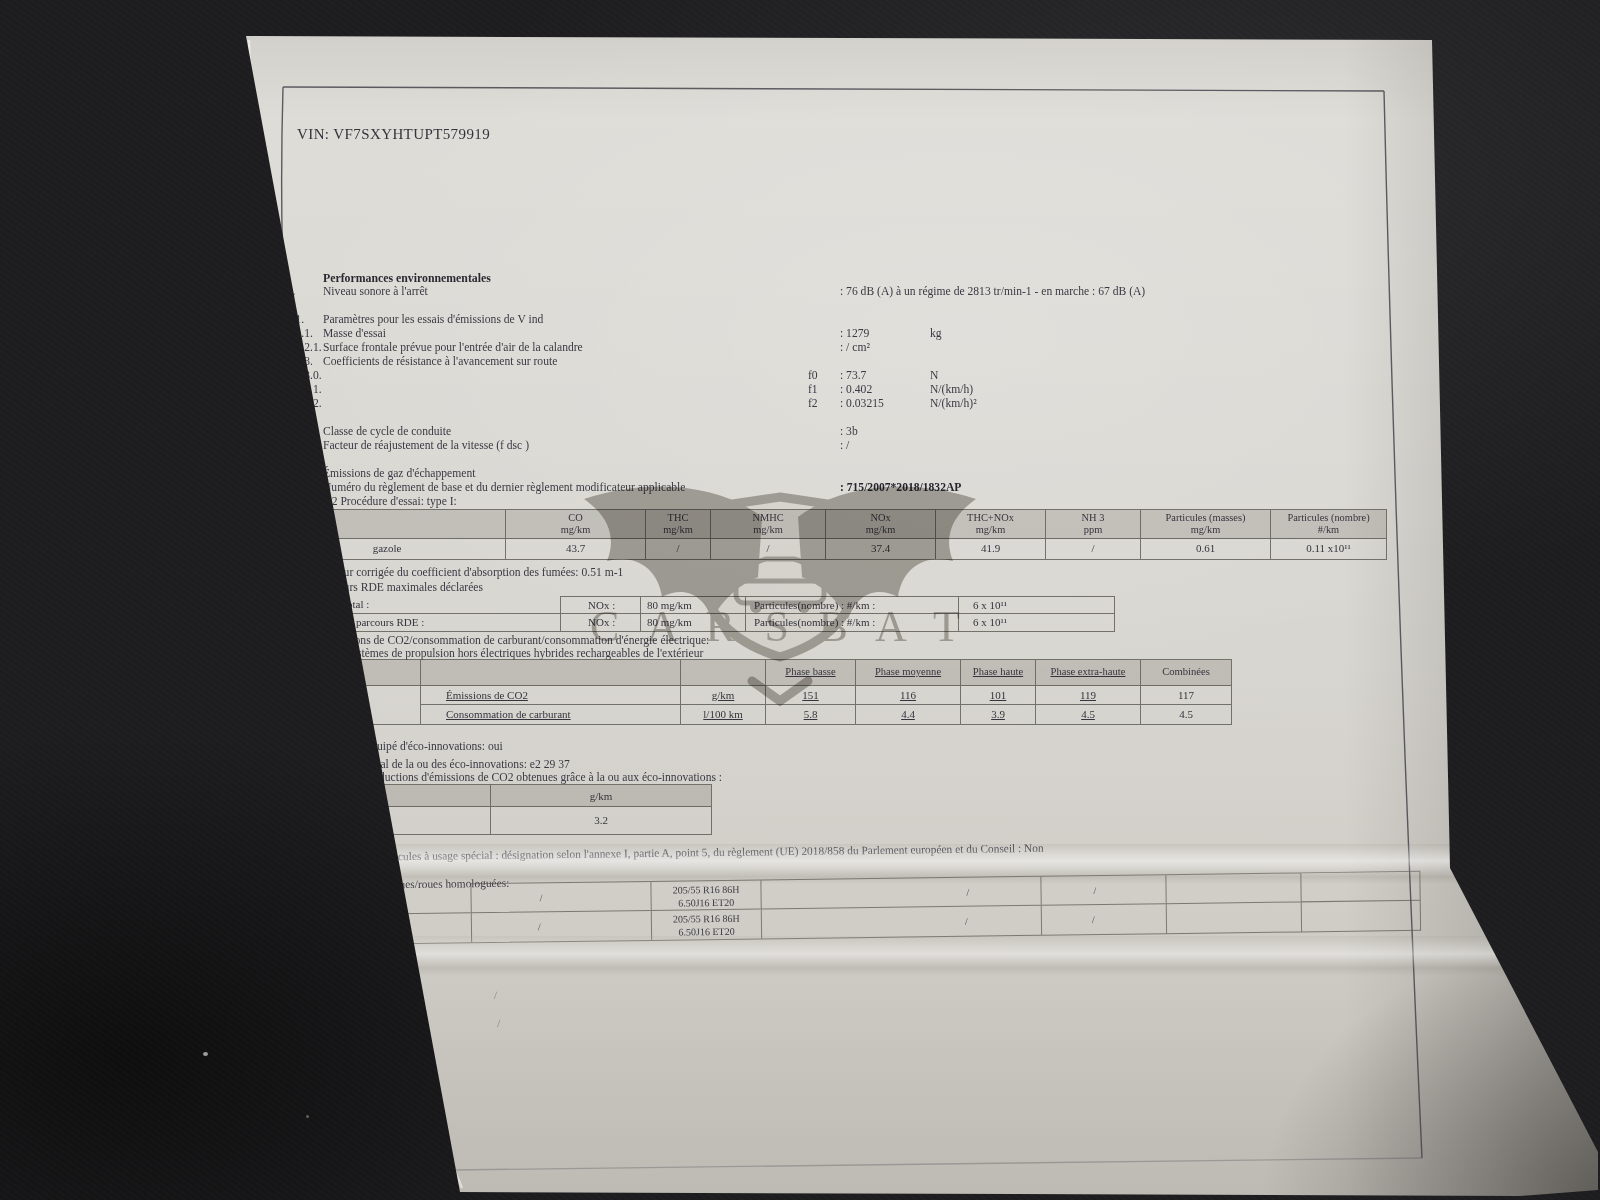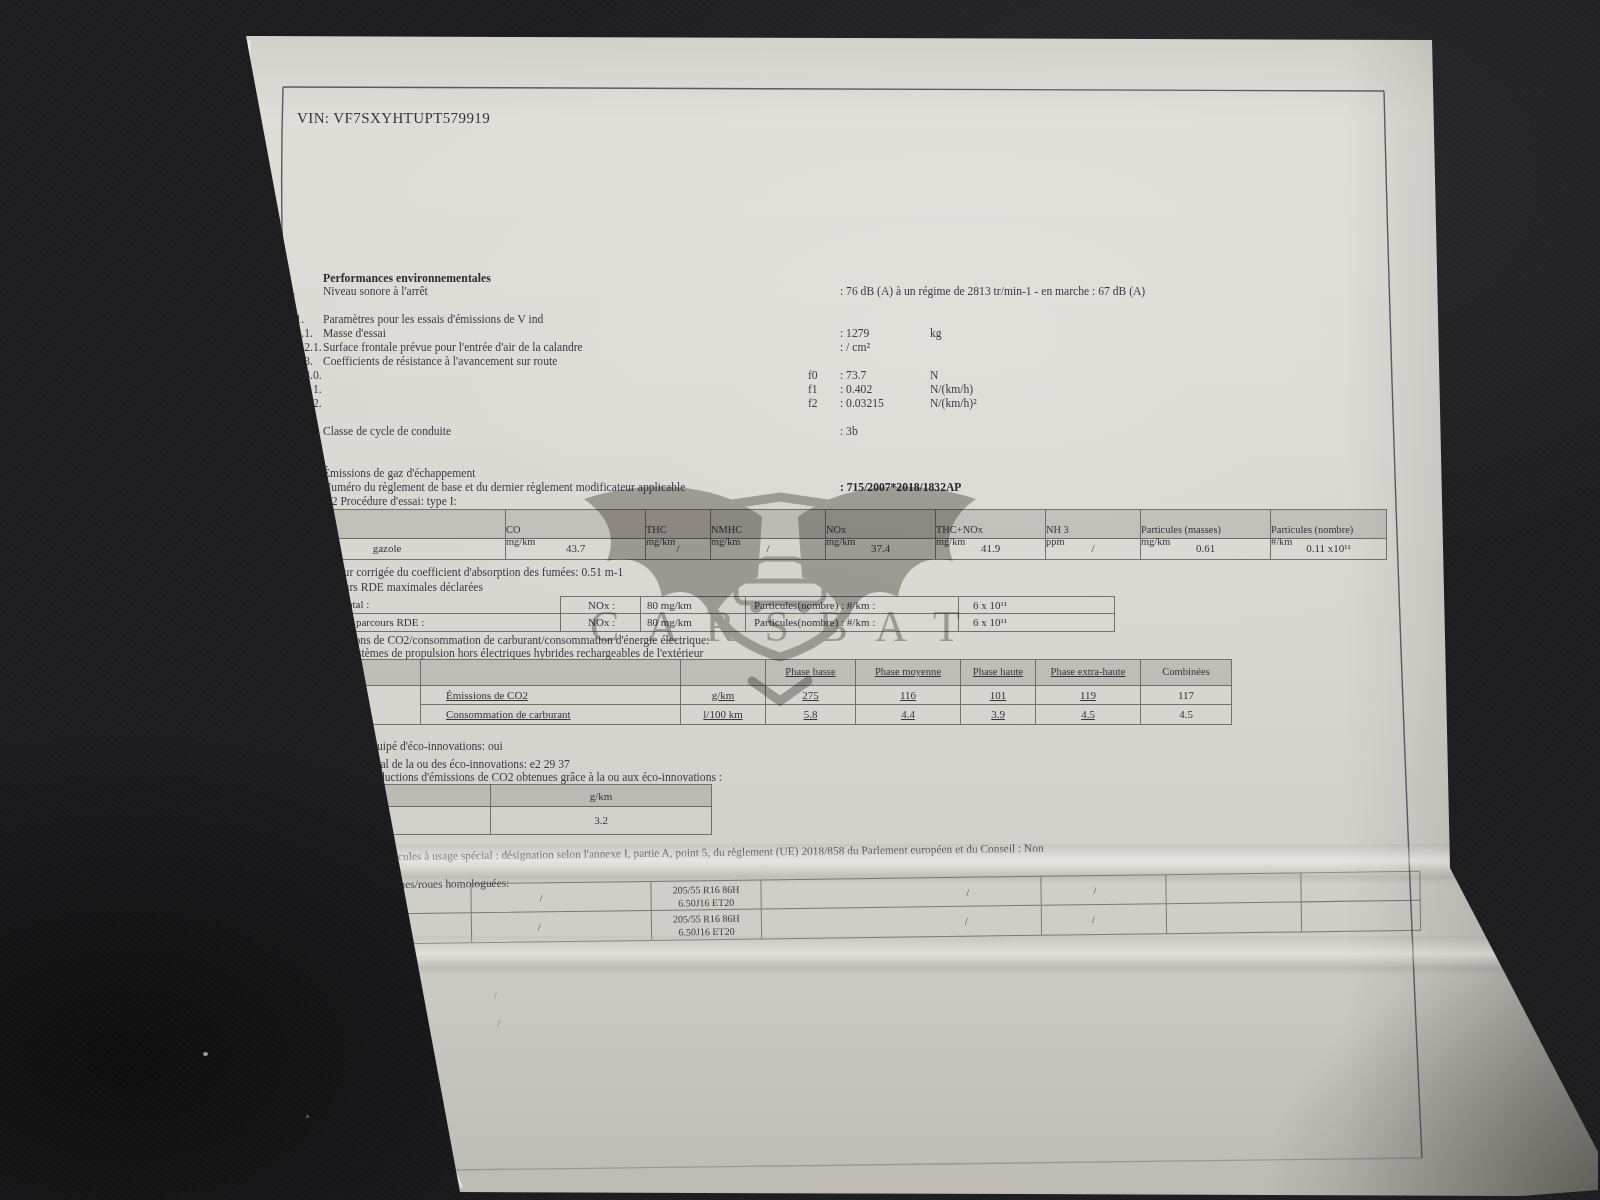--- a/index.html
+++ b/index.html
@@ -26,32 +26,32 @@
   .ov-rightwedge{background:linear-gradient(to right, rgba(0,0,0,0) 84%, rgba(55,52,47,0.16) 93%, rgba(40,38,34,0.30) 100%);}
   .ov-corner{background:radial-gradient(520px 400px at 100% 100%, rgba(35,33,30,0.45), rgba(35,33,30,0) 65%);}
   .fold{position:absolute;left:0;right:0;pointer-events:none;}
   .f1{top:844px;height:40px;background:linear-gradient(to bottom, rgba(120,112,100,0.10) 0%,
       rgba(255,255,255,0.45) 42%, rgba(255,255,255,0.15) 60%, rgba(110,102,90,0.16) 82%, rgba(110,102,90,0) 100%);}
   .f2{top:936px;height:40px;background:linear-gradient(to bottom, rgba(120,112,100,0.08) 0%,
       rgba(255,255,255,0.38) 45%, rgba(110,102,90,0.14) 80%, rgba(110,102,90,0) 100%);}
   svg.borders{position:absolute;left:0;top:0;width:1600px;height:1200px;pointer-events:none;}
   .content{position:absolute;inset:0;color:#3a3944;}
   .t{position:absolute;white-space:nowrap;}
-  .vin{left:297px;top:110px;font-size:15px;letter-spacing:.4px;color:#34333c;text-align:right;}
+  .vin{left:297px;top:126px;font-size:15px;letter-spacing:.4px;color:#34333c;text-align:right;}
   .h-env{left:323px;top:271px;font-size:11.8px;font-weight:700;color:#2b2a33;}
   .erow{position:absolute;left:0;width:1520px;height:14px;font-size:11.6px;line-height:14px;}
   .erow span{position:absolute;white-space:nowrap;}
   .cn{left:281px}.cl{left:323px}.cf{left:808px}.cv{left:840px}.cu{left:930px}
   .b{font-weight:700;color:#26252e;}
   .tbl{position:absolute;display:grid;color:#35343e;}
   
   .t-em{left:268px;top:509px;grid-template-columns:237px 140px 65px 115px 110px 110px 95px 130px 115px;
         grid-template-rows:29px 20px;border:1px solid var(--ln);}
   .t-em .h{background:rgba(120,117,109,0.25);border-right:1px solid var(--ln);border-bottom:1px solid var(--ln);
-           font-size:10.4px;line-height:12px;text-align:left;padding-top:14px;}
+           font-size:10.4px;line-height:12px;text-align:center;padding-top:2px;}
   .t-em .h span{display:block;white-space:nowrap;}
   .t-em .d{border-right:1px solid var(--ln);font-size:11px;line-height:19px;text-align:center;white-space:nowrap;}
   .t-em .nr{border-right:none;}
   
   .t-rde{left:268px;top:596px;grid-template-columns:292px 80px 105px 213px 157px;grid-auto-rows:18px;
          font-size:11px;line-height:17px;}
   .t-rde .c{border-bottom:1px solid var(--ln);white-space:nowrap;}
   .vl{border-left:1px solid var(--ln);}
   .vr{border-right:1px solid var(--ln);}
   .bt{border-top:1px solid var(--ln);}
@@ -163,20 +163,25 @@
         <span class="cn">47.1.3.2.</span>
         <span class="cf">f2</span>
         <span class="cv">: 0.03215</span>
         <span class="cu">N/(km/h)²</span>
       </div>
       <div class="erow" style="top:425px">
         <span class="cn">47.2.1.</span>
         <span class="cl">Classe de cycle de conduite</span>
         <span class="cv">: 3b</span>
       </div>
+      <div class="erow" style="top:439px">
+        <span class="cn">47.2.2.</span>
+        <span class="cl">Facteur de réajustement de la vitesse (f dsc )</span>
+        <span class="cv">: /</span>
+      </div>
       <div class="erow" style="top:467px">
         <span class="cn">48.</span>
         <span class="cl">Émissions de gaz d'échappement</span>
       </div>
       <div class="erow" style="top:481px">
         <span class="cl">Numéro du règlement de base et du dernier règlement modificateur applicable</span>
         <span class="cv b">: 715/2007*2018/1832AP</span>
       </div>
       <div class="erow" style="top:495px">
         <span class="cl">1.2  Procédure d'essai: type I:</span>
@@ -262,21 +267,21 @@
         <div class="c hd"></div>
         <div class="c hd"></div>
         <div class="c hd ph">Phase basse</div>
         <div class="c hd ph">Phase moyenne</div>
         <div class="c hd ph">Phase haute</div>
         <div class="c hd ph">Phase extra-haute</div>
         <div class="hd ph">Combinées</div>
         <div class="c fuel">gazole</div>
         <div class="c lb rb">Émissions de CO2</div>
         <div class="c ct rb">g/km</div>
-        <div class="c ct rb">275</div>
+        <div class="c ct rb">151</div>
         <div class="c ct rb">116</div>
         <div class="c ct rb">101</div>
         <div class="c ct rb">119</div>
         <div class="ct rb">117</div>
         <div class="c lb">Consommation de carburant</div>
         <div class="c ct">l/100 km</div>
         <div class="c ct">5.8</div>
         <div class="c ct">4.4</div>
         <div class="c ct">3.9</div>
         <div class="c ct">4.5</div>

